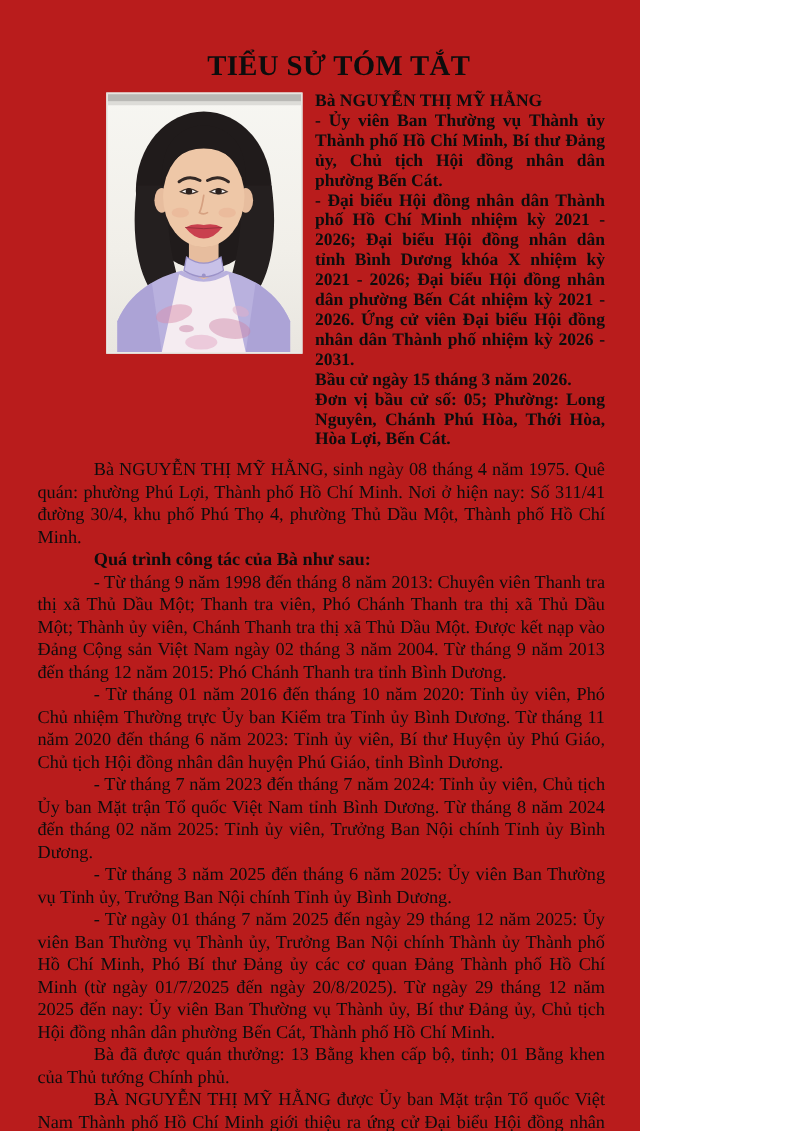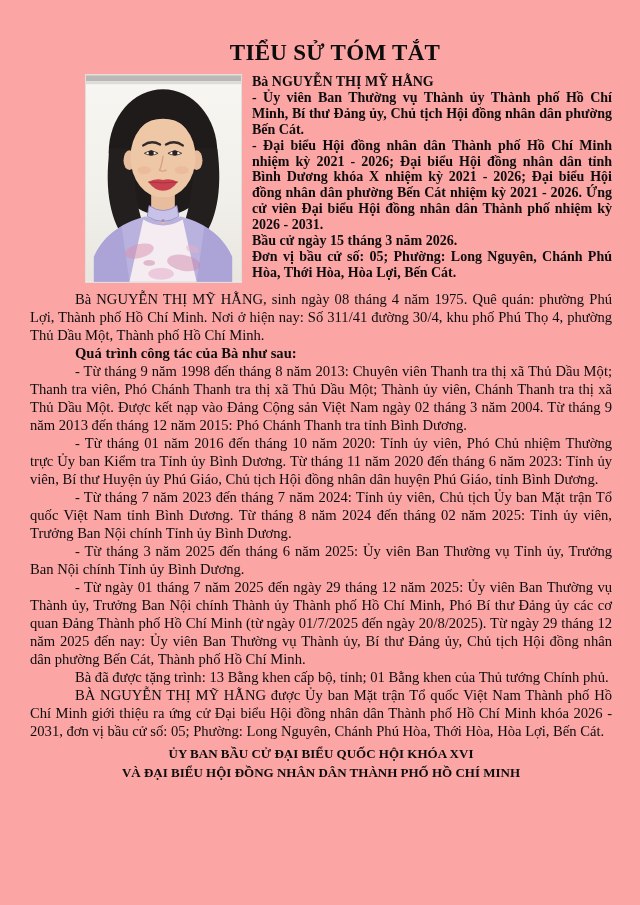--- a/index.html
+++ b/index.html
@@ -7,26 +7,26 @@
     padding: 0;
     background: #ffffff;
     width: 640px;
   }
   body {
     font-family: "Liberation Serif", "DejaVu Serif", serif;
     color: #0d0d0d;
     -webkit-font-smoothing: antialiased;
   }
   .page {
-    width: 640px;
+    width: 512px;
     height: 905px;
     box-sizing: border-box;
     padding: 40px 28px 0 30px;
     overflow: hidden;
-    background: #fca5a5;
+    background: #b91c1c;
   }
   .doc-title {
     text-align: center;
     font-weight: bold;
     font-size: 23px;
     line-height: 25px;
     margin: 0 0 9px 0;
     position: relative;
     left: 14px;
     letter-spacing: 0.3px;
@@ -164,21 +164,21 @@
   </div>
 
   <div class="body-text">
     <p><b>Bà NGUYỄN THỊ MỸ HẰNG,</b><span> sinh ngày 08 tháng 4 năm 1975. Quê quán: phường Phú Lợi, Thành phố Hồ Chí Minh. Nơi ở hiện nay: Số 311/41 đường 30/4, khu phố Phú Thọ 4, phường Thủ Dầu Một, Thành phố Hồ Chí Minh.</span></p>
     <p class="bold-line">Quá trình công tác của Bà như sau:</p>
     <p>- Từ tháng 9 năm 1998 đến tháng 8 năm 2013: Chuyên viên Thanh tra thị xã Thủ Dầu Một; Thanh tra viên, Phó Chánh Thanh tra thị xã Thủ Dầu Một; Thành ủy viên, Chánh Thanh tra thị xã Thủ Dầu Một. Được kết nạp vào Đảng Cộng sản Việt Nam ngày 02 tháng 3 năm 2004. Từ tháng 9 năm 2013 đến tháng 12 năm 2015: Phó Chánh Thanh tra tỉnh Bình Dương.</p>
     <p>- Từ tháng 01 năm 2016 đến tháng 10 năm 2020: Tỉnh ủy viên, Phó Chủ nhiệm Thường trực Ủy ban Kiểm tra Tỉnh ủy Bình Dương. Từ tháng 11 năm 2020 đến tháng 6 năm 2023: Tỉnh ủy viên, Bí thư Huyện ủy Phú Giáo, Chủ tịch Hội đồng nhân dân huyện Phú Giáo, tỉnh Bình Dương.</p>
     <p>- Từ tháng 7 năm 2023 đến tháng 7 năm 2024: Tỉnh ủy viên, Chủ tịch Ủy ban Mặt trận Tổ quốc Việt Nam tỉnh Bình Dương. Từ tháng 8 năm 2024 đến tháng 02 năm 2025: Tỉnh ủy viên, Trưởng Ban Nội chính Tỉnh ủy Bình Dương.</p>
     <p>- Từ tháng 3 năm 2025 đến tháng 6 năm 2025: Ủy viên Ban Thường vụ Tỉnh ủy, Trưởng Ban Nội chính Tỉnh ủy Bình Dương.</p>
     <p>- Từ ngày 01 tháng 7 năm 2025 đến ngày 29 tháng 12 năm 2025: Ủy viên Ban Thường vụ Thành ủy, Trưởng Ban Nội chính Thành ủy Thành phố Hồ Chí Minh, Phó Bí thư Đảng ủy các cơ quan Đảng Thành phố Hồ Chí Minh (từ ngày 01/7/2025 đến ngày 20/8/2025).  Từ ngày 29 tháng 12 năm 2025 đến nay: Ủy viên Ban Thường vụ Thành ủy, Bí thư Đảng ủy, Chủ tịch Hội đồng nhân dân phường Bến Cát, Thành phố Hồ Chí Minh.</p>
-    <p><b>Bà đã được tặng trình:</b><span> 13 Bằng khen cấp bộ, tỉnh; 01 Bằng khen của Thủ tướng Chính phủ.</span></p>
+    <p><b>Bà đã được quán thưởng:</b><span> 13 Bằng khen cấp bộ, tỉnh; 01 Bằng khen của Thủ tướng Chính phủ.</span></p>
     <p><b>BÀ NGUYỄN THỊ MỸ HẰNG</b><span> được Ủy ban Mặt trận Tổ quốc Việt Nam Thành phố Hồ Chí Minh giới thiệu ra ứng cử Đại biểu Hội đồng nhân dân Thành phố Hồ Chí Minh khóa 2026 - 2031, đơn vị bầu cử số: 05; Phường: Long Nguyên, Chánh Phú Hòa, Thới Hòa, Hòa Lợi, Bến Cát.</span></p>
   </div>
 
   <div class="footer">
     <p>ỦY BAN BẦU CỬ ĐẠI BIỂU QUỐC HỘI KHÓA XVI</p>
     <p>VÀ ĐẠI BIỂU HỘI ĐỒNG NHÂN DÂN THÀNH PHỐ HỒ CHÍ MINH</p>
   </div>
 
 </div>
 

